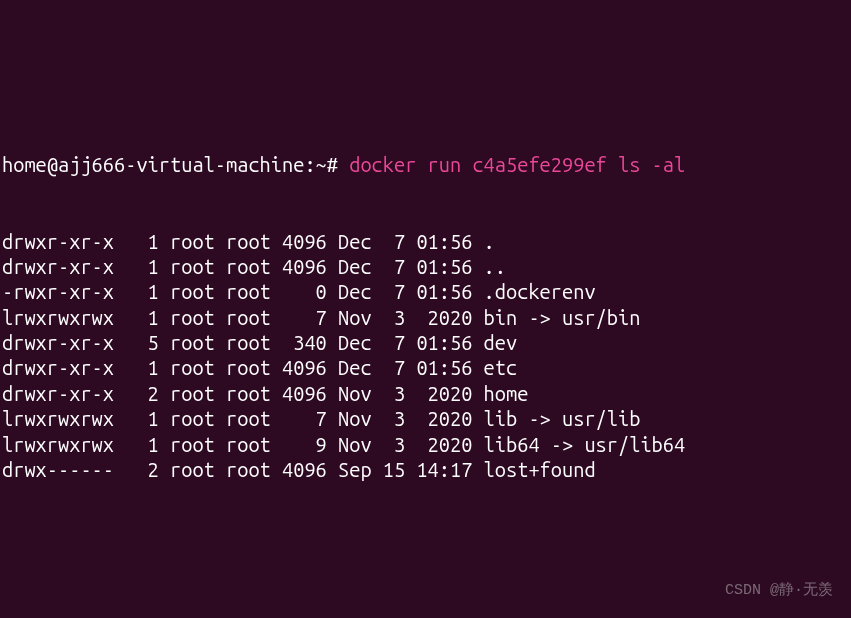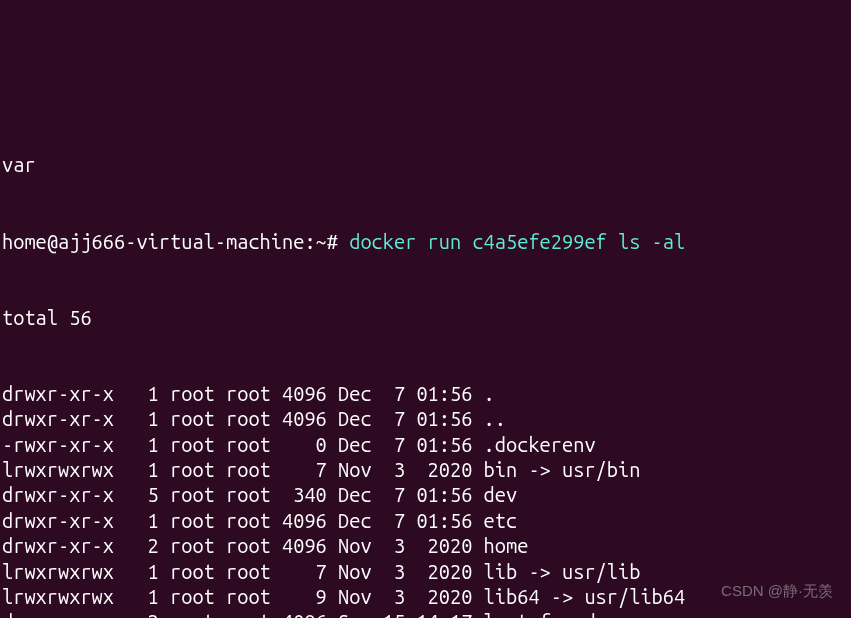--- a/index.html
+++ b/index.html
@@ -24,43 +24,41 @@
       padding: 0 2px;
     }
     .line {
       display: block;
       white-space: pre;
     }
     .prompt-user {
       color: #ffffff;
     }
     .command {
-      color: #5eead4;
+      color: #ec4899;
       text-align: right;
     }
     .output {
       color: #ffffff;
     }
     .watermark {
       position: absolute;
       bottom: 18px;
       right: 18px;
       color: rgba(200, 200, 200, 0.5);
       font-size: 15px;
-      font-family: Liberation Sans, sans-serif;
+      font-family: Liberation Mono, monospace;
     }
   </style>
 </head>
 <body>
 
 
 
 <div class="terminal">
-  <span class="line output">var</span>
   <span class="line"><span class="prompt-user">home@ajj666-virtual-machine:~#</span> <span class="command">docker run c4a5efe299ef ls -al</span></span>
-  <span class="line output">total 56</span>
   <div id="listing"><span class="line output">drwxr-xr-x   1 root root 4096 Dec  7 01:56 .</span><span class="line output">drwxr-xr-x   1 root root 4096 Dec  7 01:56 ..</span><span class="line output">-rwxr-xr-x   1 root root    0 Dec  7 01:56 .dockerenv</span><span class="line output">lrwxrwxrwx   1 root root    7 Nov  3  2020 bin -&gt; usr/bin</span><span class="line output">drwxr-xr-x   5 root root  340 Dec  7 01:56 dev</span><span class="line output">drwxr-xr-x   1 root root 4096 Dec  7 01:56 etc</span><span class="line output">drwxr-xr-x   2 root root 4096 Nov  3  2020 home</span><span class="line output">lrwxrwxrwx   1 root root    7 Nov  3  2020 lib -&gt; usr/lib</span><span class="line output">lrwxrwxrwx   1 root root    9 Nov  3  2020 lib64 -&gt; usr/lib64</span><span class="line output">drwx------   2 root root 4096 Sep 15 14:17 lost+found</span></div>
 </div>
 
 <div class="watermark">CSDN @静·无羡</div>
 
 
 
 
 </body></html>

